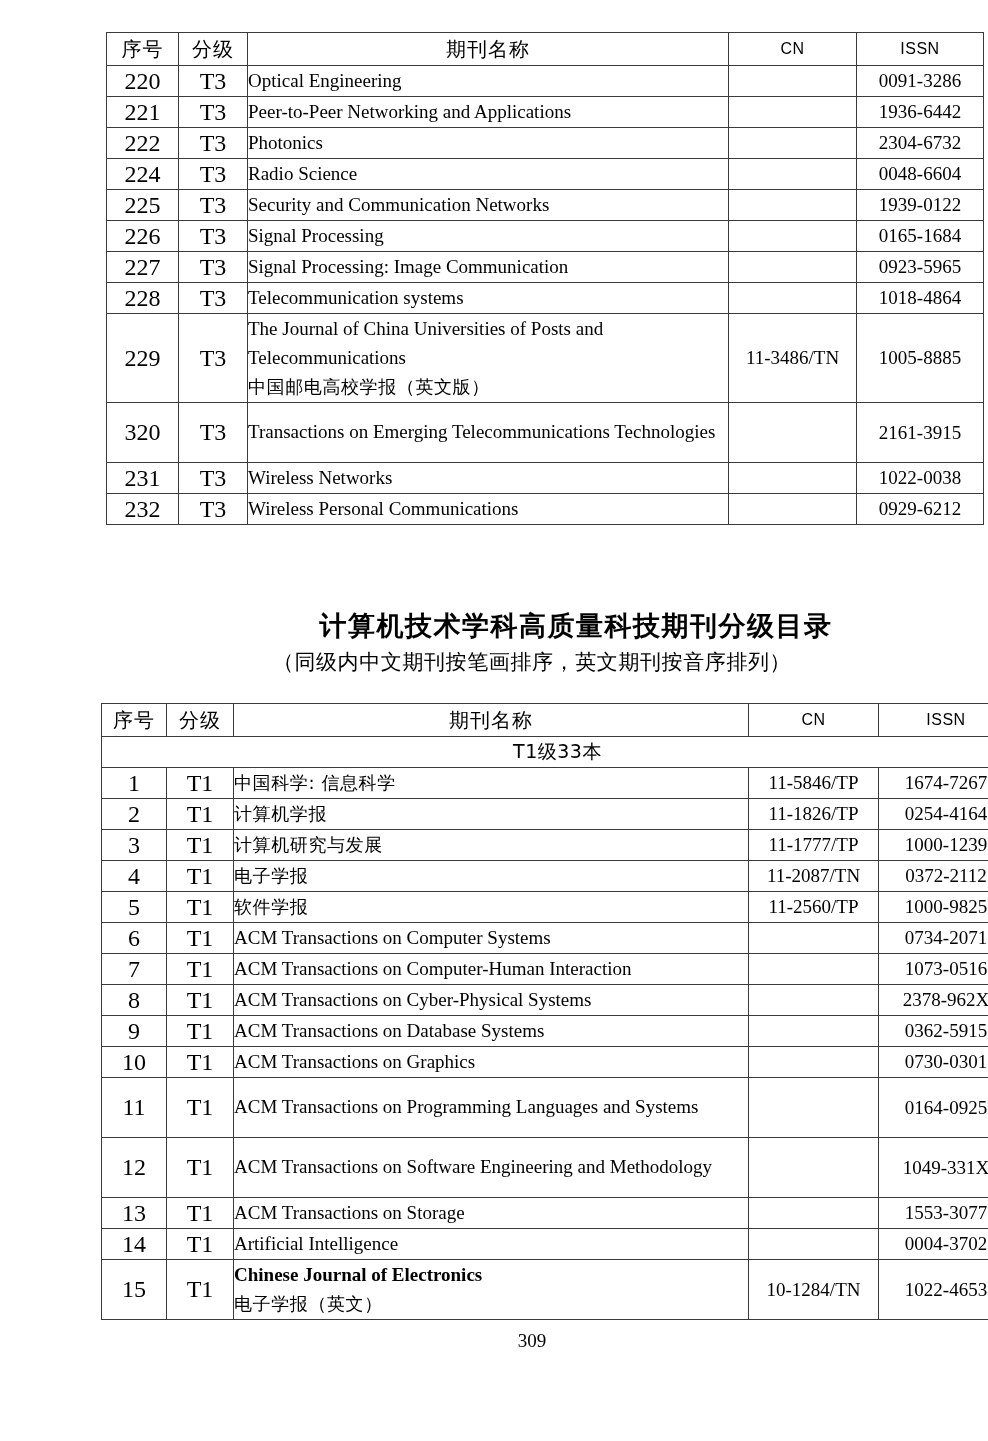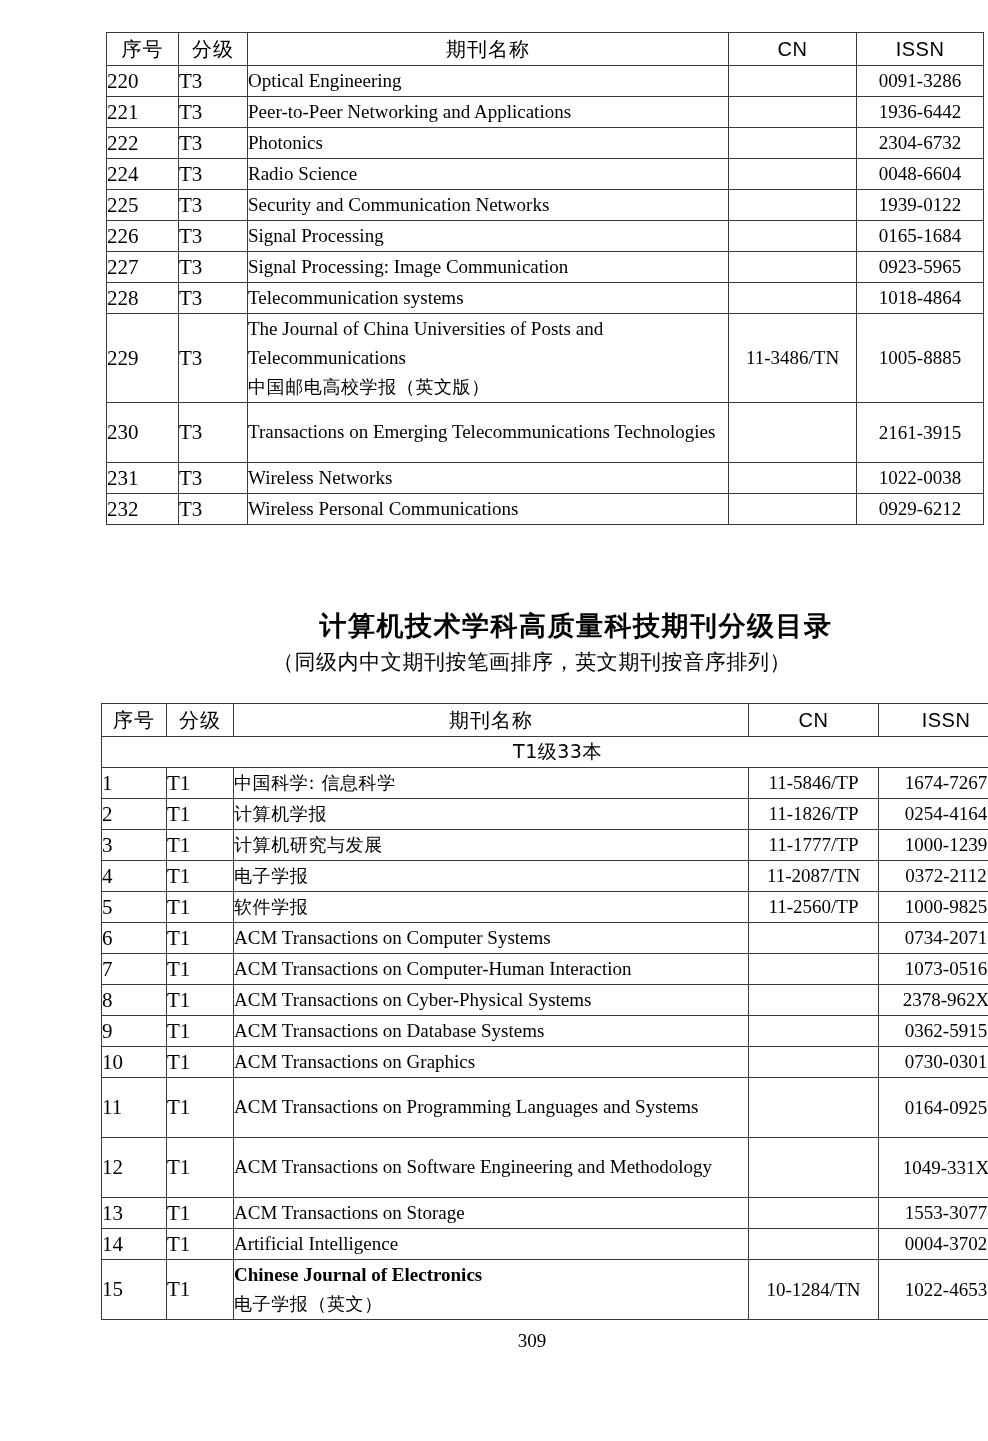--- a/index.html
+++ b/index.html
@@ -50,36 +50,36 @@
   .t2 col.c-no    { width: 65px; }
   .t2 col.c-grade { width: 67px; }
   .t2 col.c-name  { width: 515px; }
   .t2 col.c-cn    { width: 130px; }
   .t2 col.c-issn  { width: 135px; }
 
   
   .hdr td {
     text-align: center;
     font-weight: bold;
-    font-size: 20px;
+    font-size: 16px;
     height: 32px;
     line-height: 32px;
     font-family: "Liberation Sans", "DejaVu Sans", sans-serif;
     letter-spacing: 0.5px;
   }
   .hdr td.cjk {
     font-family: "DejaVu Sans", "Liberation Sans", sans-serif;
     font-size: 20px;
     letter-spacing: 1px;
   }
 
   
   td.num, td.grade {
-    text-align: left;
-    font-size: 21px;
+    text-align: center;
+    font-size: 24px;
     font-family: "Liberation Serif", "DejaVu Serif", serif;
   }
   td.cn, td.issn {
     text-align: center;
     font-size: 19px;
     font-family: "Liberation Serif", "DejaVu Serif", serif;
   }
   td.name {
     text-align: left;
     font-size: 19px;
@@ -245,21 +245,21 @@
           <td class="num">229</td>
           <td class="grade">T3</td>
           <td class="name">
             <span class="plain-line">The Journal of China Universities of Posts and Telecommunications</span>
             <span class="cjk-line">中国邮电高校学报（英文版）</span>
           </td>
           <td class="cn">11-3486/TN</td>
           <td class="issn">1005-8885</td>
         </tr>
         <tr class="r2">
-          <td class="num">230</td>
+          <td class="num">320</td>
           <td class="grade">T3</td>
           <td class="name">
             <span class="plain-line">Transactions on Emerging Telecommunications Technologies</span>
           </td>
           <td class="cn"></td>
           <td class="issn">2161-3915</td>
         </tr>
         <tr class="r1">
           <td class="num">231</td>
           <td class="grade">T3</td>

